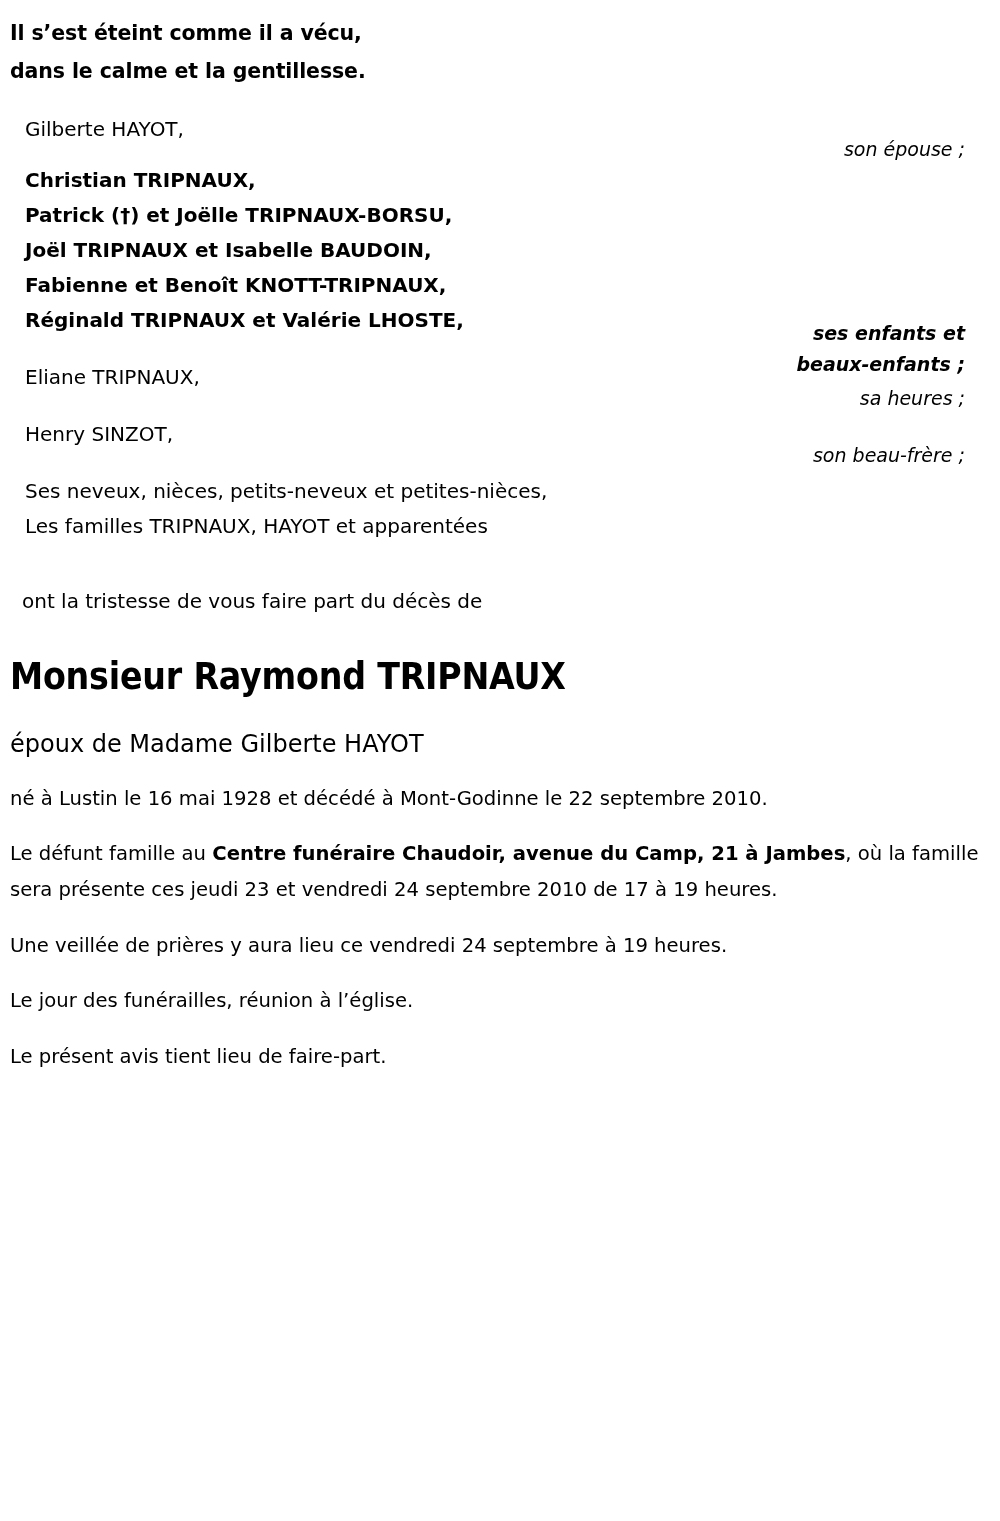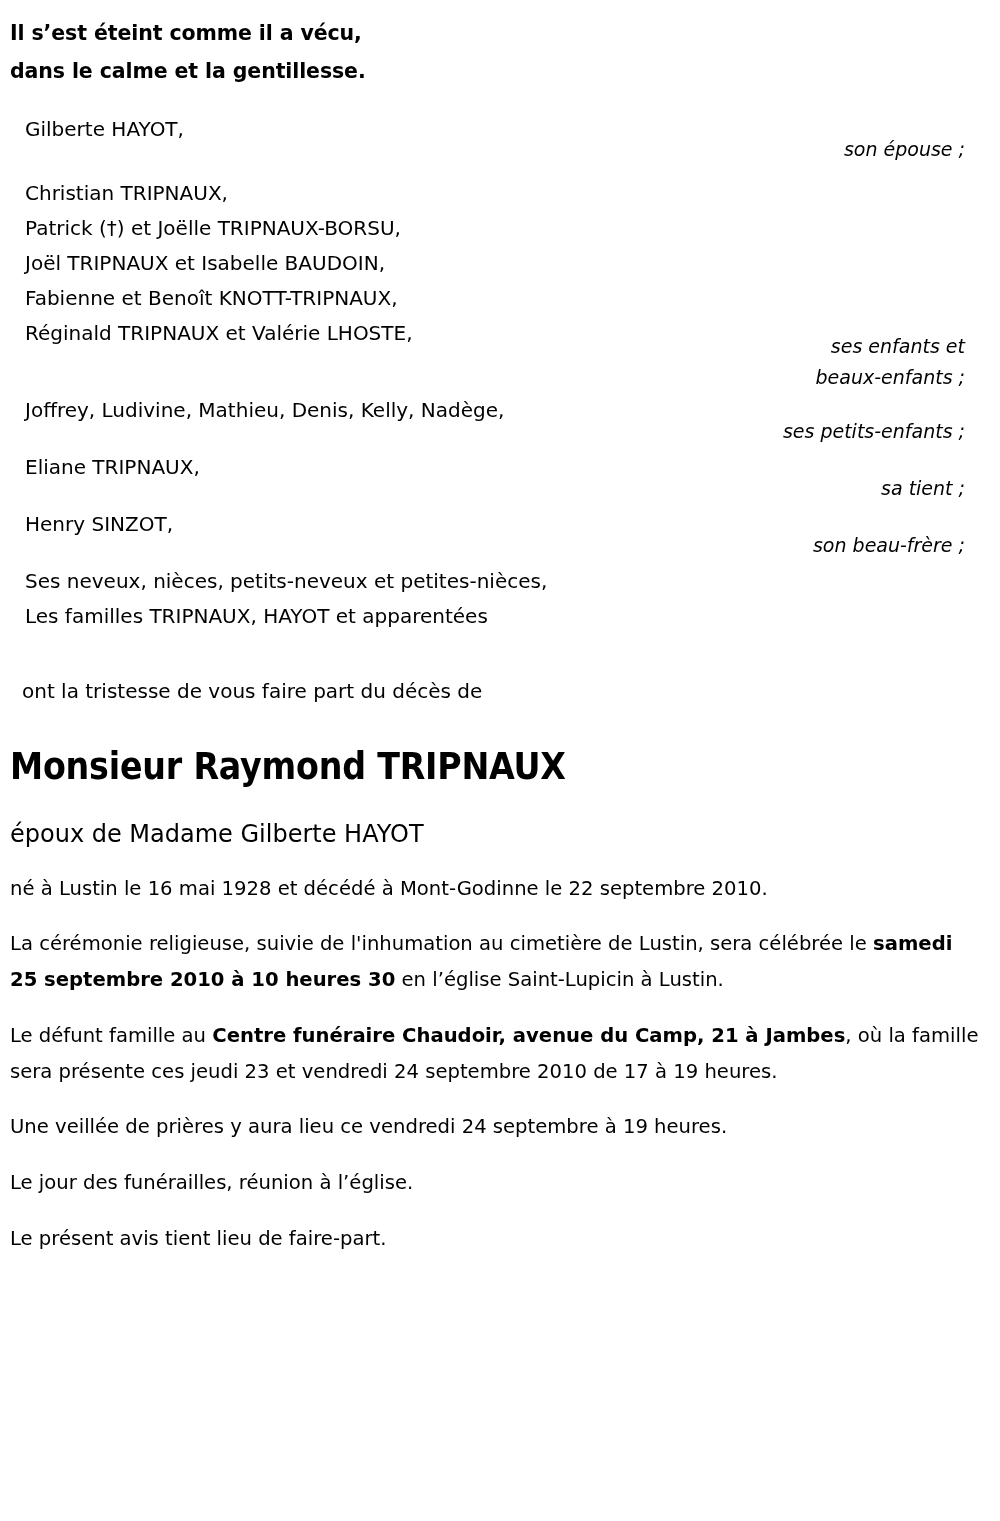--- a/index.html
+++ b/index.html
@@ -107,38 +107,34 @@
     <div class="epitaph-line">dans le calme et la gentillesse.</div>
   </div>
 
   <div class="survivors">
 
     <div style="position:relative;">
       <div class="name-line">Gilberte HAYOT,</div>
       <div class="rel" style="top:22px;">son épouse ;</div>
     </div>
 
-    <div style="position:relative; margin-top:29px;">
+    <div style="position:relative; margin-top:16px;font-weight:bold;">
       <div class="name-line">Christian TRIPNAUX,</div>
       <div class="name-line">Patrick (†) et Joëlle TRIPNAUX-BORSU,</div>
       <div class="name-line">Joël TRIPNAUX et Isabelle BAUDOIN,</div>
       <div class="name-line">Fabienne et Benoît KNOTT-TRIPNAUX,</div>
       <div class="name-line">Réginald TRIPNAUX et Valérie LHOSTE,</div>
       <div class="rel" style="top:155px;">ses enfants et</div>
       <div class="rel" style="top:186px;">beaux-enfants ;</div>
     </div>
 
-    <div style="position:relative; margin-top:42px;">
-      <div class="name-line">Joffrey, Ludivine, Mathieu, Denis, Kelly, Nadège,</div>
-      <div class="rel" style="top:23px;">ses petits-enfants ;</div>
-    </div>
 
     <div style="position:relative; margin-top:22px;">
       <div class="name-line">Eliane TRIPNAUX,</div>
-      <div class="rel" style="top:23px;">sa tient ;</div>
+      <div class="rel" style="top:23px;">sa heures ;</div>
     </div>
 
     <div style="position:relative; margin-top:22px;">
       <div class="name-line">Henry SINZOT,</div>
       <div class="rel" style="top:23px;">son beau-frère ;</div>
     </div>
 
     <div style="position:relative; margin-top:22px;">
       <div class="name-line">Ses neveux, nièces, petits-neveux et petites-nièces,</div>
       <div class="name-line">Les familles TRIPNAUX, HAYOT et apparentées</div>
@@ -149,21 +145,20 @@
   <div class="transition">ont la tristesse de vous faire part du décès de</div>
 
   <div class="deceased-name">Monsieur Raymond TRIPNAUX</div>
 
   <div class="spouse-of">époux de Madame Gilberte HAYOT</div>
 
   <div class="body-block">
 
     <p class="para">né à Lustin le 16 mai 1928 et décédé à Mont-Godinne le 22 septembre 2010.</p>
 
-    <p class="para"><span>La cérémonie religieuse, suivie de l'inhumation au cimetière de Lustin, sera célébrée le </span><b>samedi 25 septembre 2010 à 10 heures 30</b><span> en l’église Saint-Lupicin à Lustin.</span></p>
 
     <p class="para"><span>Le défunt famille au </span><b>Centre funéraire Chaudoir, avenue du Camp, 21 à Jambes</b><span>, où la famille sera présente ces jeudi 23 et vendredi 24 septembre 2010 de 17 à 19 heures.</span></p>
 
     <p class="para">Une veillée de prières y aura lieu ce vendredi 24 septembre à 19 heures.</p>
 
     <p class="para">Le jour des funérailles, réunion à l’église.</p>
 
     <p class="para">Le présent avis tient lieu de faire-part.</p>
 
   </div>

